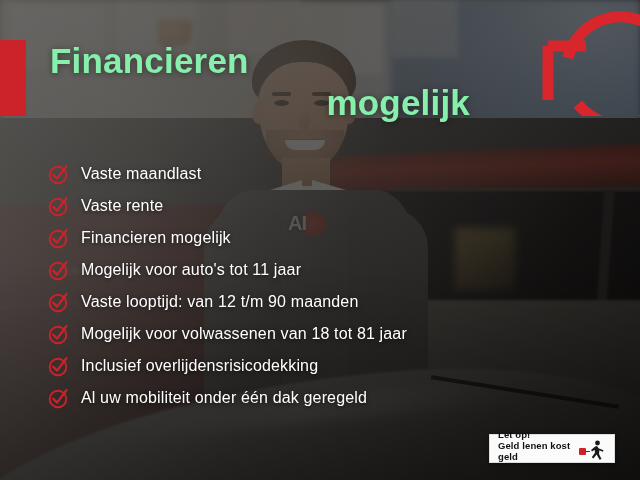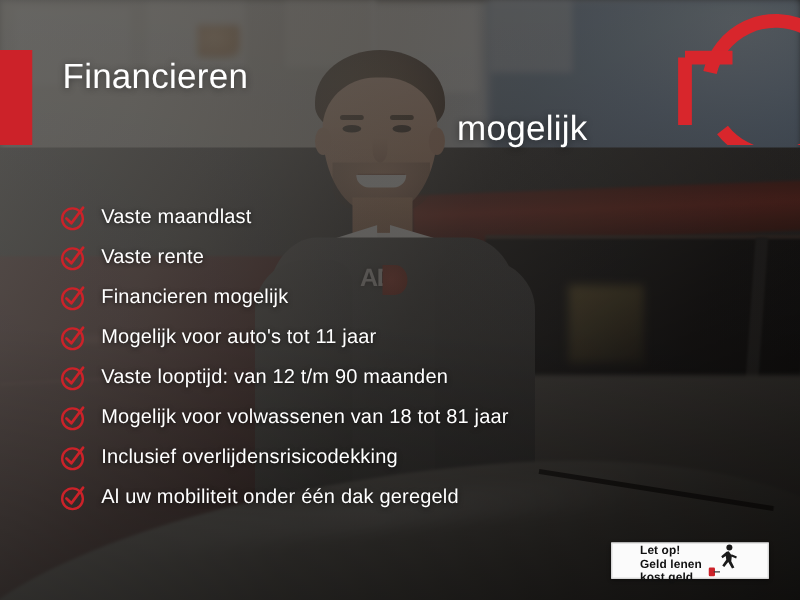--- a/index.html
+++ b/index.html
@@ -221,24 +221,24 @@
 
   
   .content { position: absolute; inset: 0; }
 
   .accent-block {
     position: absolute; left: 0; top: 40px; width: 26px; height: 76px;
   }
 
   .headline {
     position: absolute; left: 50px; top: 40px; width: 420px;
-    color: #ffffff;
-    font-size: 28px;
+    color: #86efac;
+    font-size: 35px;
     line-height: 42px;
-    font-weight: 400;
+    font-weight: 700;
     letter-spacing: .2px;
     text-shadow: 0 1px 6px rgba(0,0,0,.45);
   }
   .headline .l2 { display: block; text-align: right; }
 
   .bullets {
     position: absolute; left: 48px; top: 158px; width: 560px;
   }
   .bullet {
     position: relative;
@@ -265,22 +265,22 @@
     position: absolute; right: 0px; top: -4px; width: 110px; height: 120px;
   }
 
   
   .warn-badge {
     position: absolute; left: 489px; top: 434px;
     width: 126px; height: 29px;
     background: #fbfbfb;
     border: 1px solid #dedede;
     box-shadow: 0 1px 3px rgba(0,0,0,.45);
-    display: flex; align-items: flex-start;
-    padding: 0 22px;
+    display: flex; align-items: flex-end;
+    padding: 0 8px;
   }
   .warn-text { flex: 1 1 auto; }
   .warn-l1 {
     color: #111; font-size: 9.5px; font-weight: 700; line-height: 11px;
     letter-spacing: .1px;
   }
   .warn-l2 {
     color: #111; font-size: 9.5px; font-weight: 700; line-height: 11px;
     letter-spacing: .1px; display: flex; align-items: center; gap: 3px;
   }

